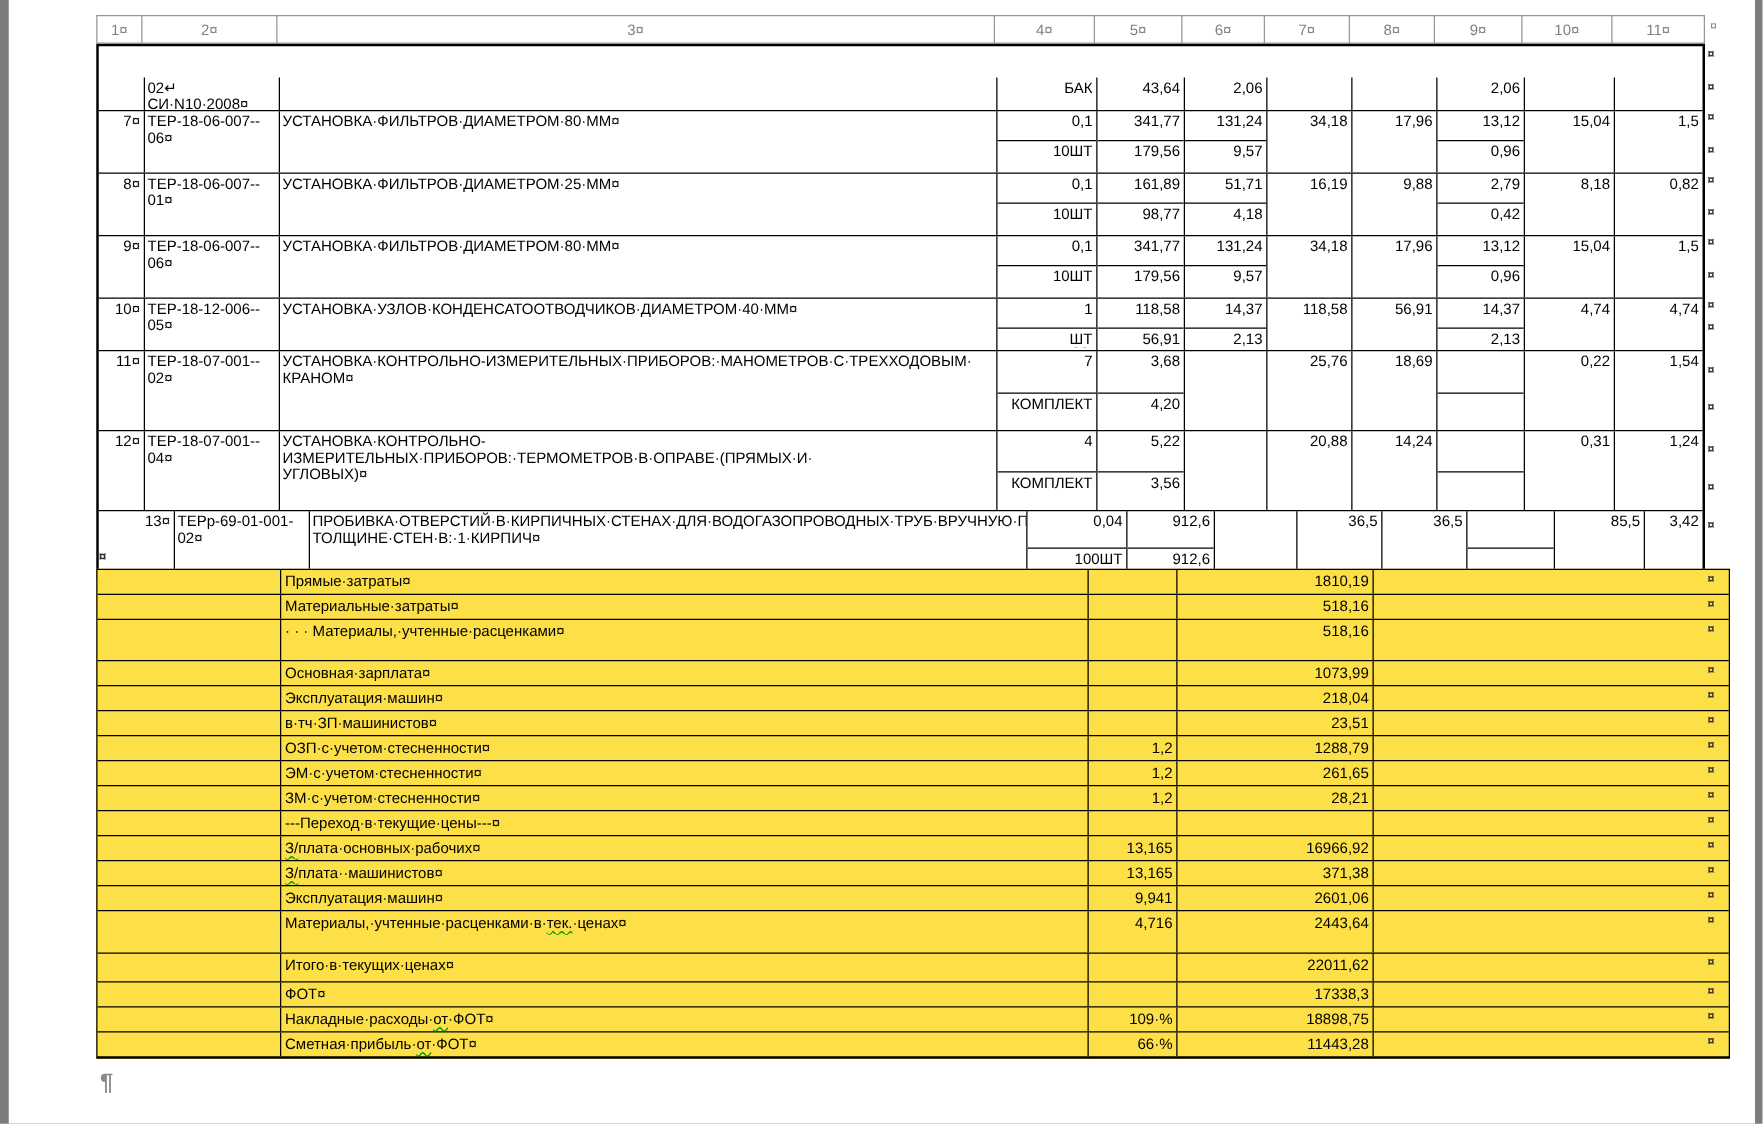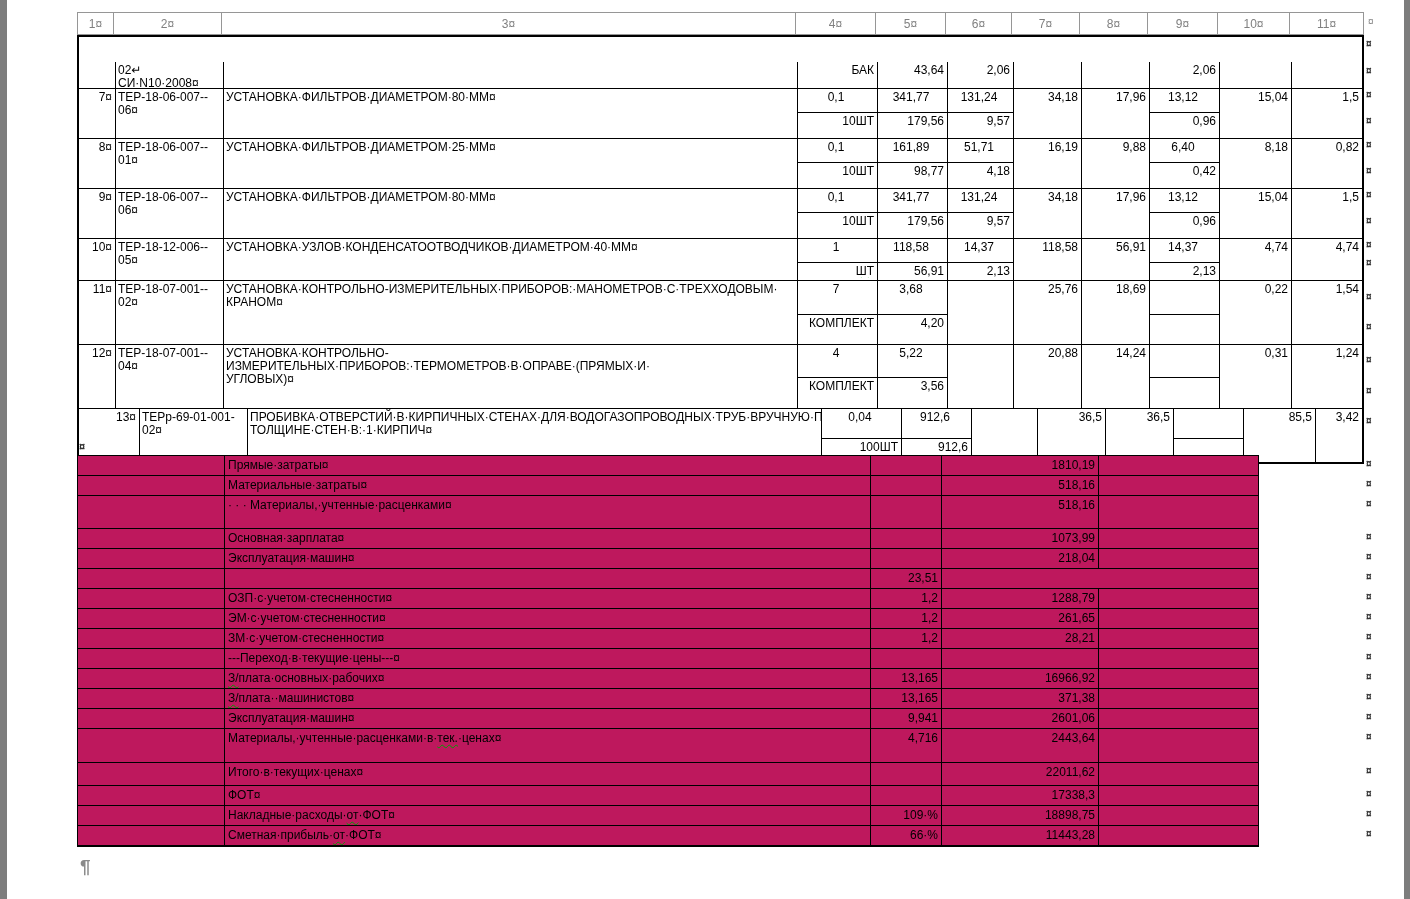--- a/index.html
+++ b/index.html
@@ -17,24 +17,24 @@
   .mrow{display:grid;grid-template-columns:37px 108px 574px 80px 70px 66px 68px 68px 70px 72px 1fr;
         border-bottom:1px solid #000;}
   .mrow:last-child{border-bottom:none;padding-left:24px;}
   .cl{border-right:1px solid #000;box-sizing:border-box;overflow:hidden;font-size:12px;line-height:13px;}
   .cl.last{border-right:none;}
   .num{text-align:right;padding:2px 3px 0 0;}
   .code{padding:2px 0 0 2px;white-space:pre-line;}
   .desc{padding:2px 0 0 2px;white-space:pre-line;}
   .one{text-align:right;padding:2px 3px 0 0;}
   .sub{box-sizing:border-box;text-align:right;padding:2px 3px 0 0;overflow:hidden;}
-  .sub.divb{border-bottom:1px solid #000;text-align:center;}
+  .sub.divb{border-bottom:1px solid #000;}
   
-  .stable{position:absolute;left:70px;top:455px;width:1182px;border:1px solid #000;border-bottom-width:2px;
-          box-sizing:border-box;background:#be185d;}
+  .stable{position:absolute;left:70px;top:455px;width:1307px;border:1px solid #000;border-bottom-width:2px;
+          box-sizing:border-box;background:#fde047;}
   .srow{display:grid;grid-template-columns:147px 646px 71px 157px 1fr;border-bottom:1px solid #000;}
   .srow:last-child{border-bottom:none;}
   .sc{border-right:1px solid #000;box-sizing:border-box;font-size:12px;line-height:14px;padding-top:2px;overflow:hidden;}
   .sc.c5{border-right:none;}
   .slabel{padding-left:3px;}
   .coef,.val{text-align:right;padding-right:3px;}
   .sq{text-decoration:underline;text-decoration-style:wavy;text-decoration-color:#00a000;
       text-decoration-thickness:1px;text-underline-offset:2px;}
   
   .mk{position:absolute;font-size:10px;font-weight:700;color:#333;line-height:10px;}
@@ -121,21 +121,21 @@
           <div class="sub divb" style="height: 24px;">161,89</div>
           <div class="sub">98,77</div>
         </div>
         <div class="cl">
           <div class="sub divb" style="height: 24px;">51,71</div>
           <div class="sub">4,18</div>
         </div>
         <div class="cl one">16,19</div>
         <div class="cl one">9,88</div>
         <div class="cl">
-          <div class="sub divb" style="height: 24px;">6,40</div>
+          <div class="sub divb" style="height: 24px;">2,79</div>
           <div class="sub">0,42</div>
         </div>
         <div class="cl one">8,18</div>
         <div class="cl one last">0,82</div>
       </div>
       <div class="mrow" style="height: 49px;">
         <div class="cl num">9¤</div>
         <div class="cl code">ТЕР-18-06-007--
 06¤</div>
         <div class="cl desc">УСТАНОВКА·ФИЛЬТРОВ·ДИАМЕТРОМ·80·ММ¤</div>
@@ -300,20 +300,21 @@
       </div>
       <div class="srow" style="height: 19px;">
         <div class="sc c1"></div>
         <div class="sc slabel">Эксплуатация·машин¤</div>
         <div class="sc coef"></div>
         <div class="sc val">218,04</div>
         <div class="sc c5"></div>
       </div>
       <div class="srow" style="height: 19px;">
         <div class="sc c1"></div>
+        <div class="sc slabel">в·тч·ЗП·машинистов¤</div>
         <div class="sc coef"></div>
         <div class="sc val">23,51</div>
         <div class="sc c5"></div>
       </div>
       <div class="srow" style="height: 19px;">
         <div class="sc c1"></div>
         <div class="sc slabel">ОЗП·с·учетом·стесненности¤</div>
         <div class="sc coef">1,2</div>
         <div class="sc val">1288,79</div>
         <div class="sc c5"></div>

